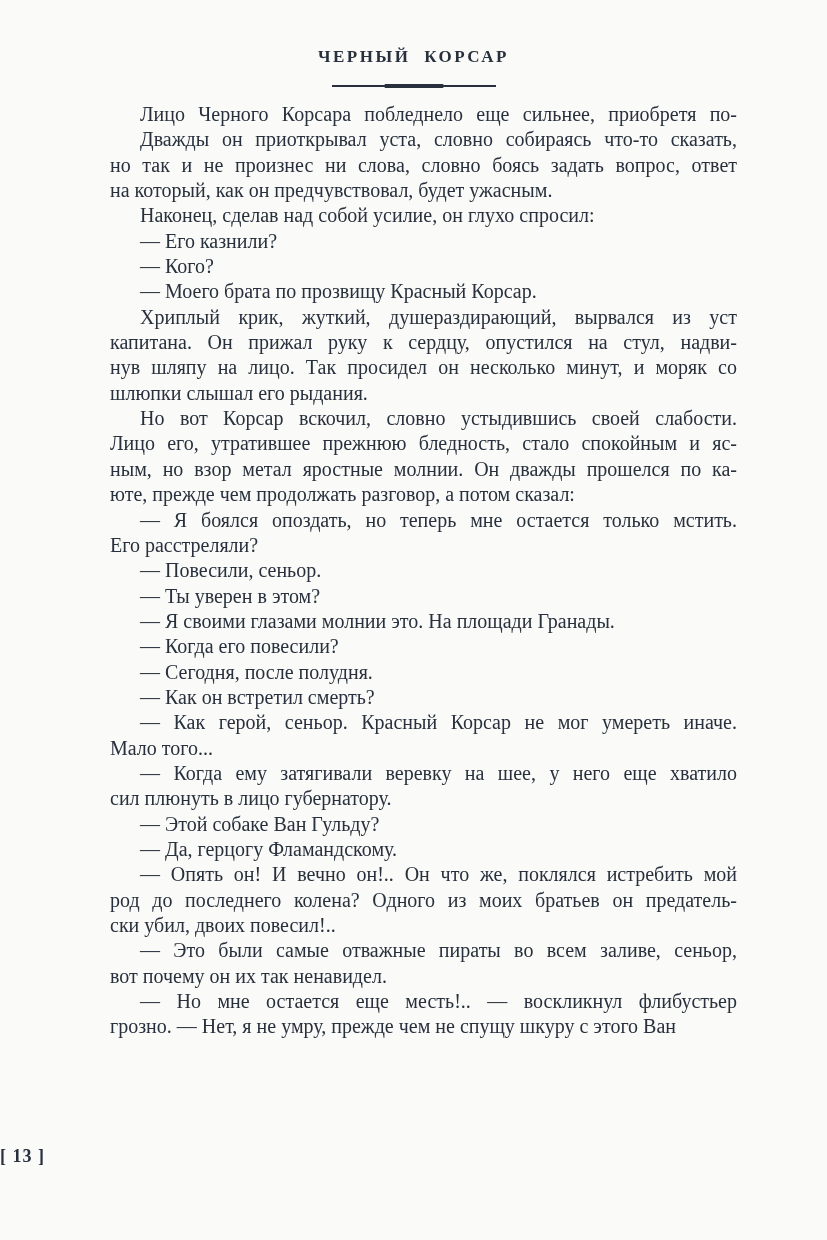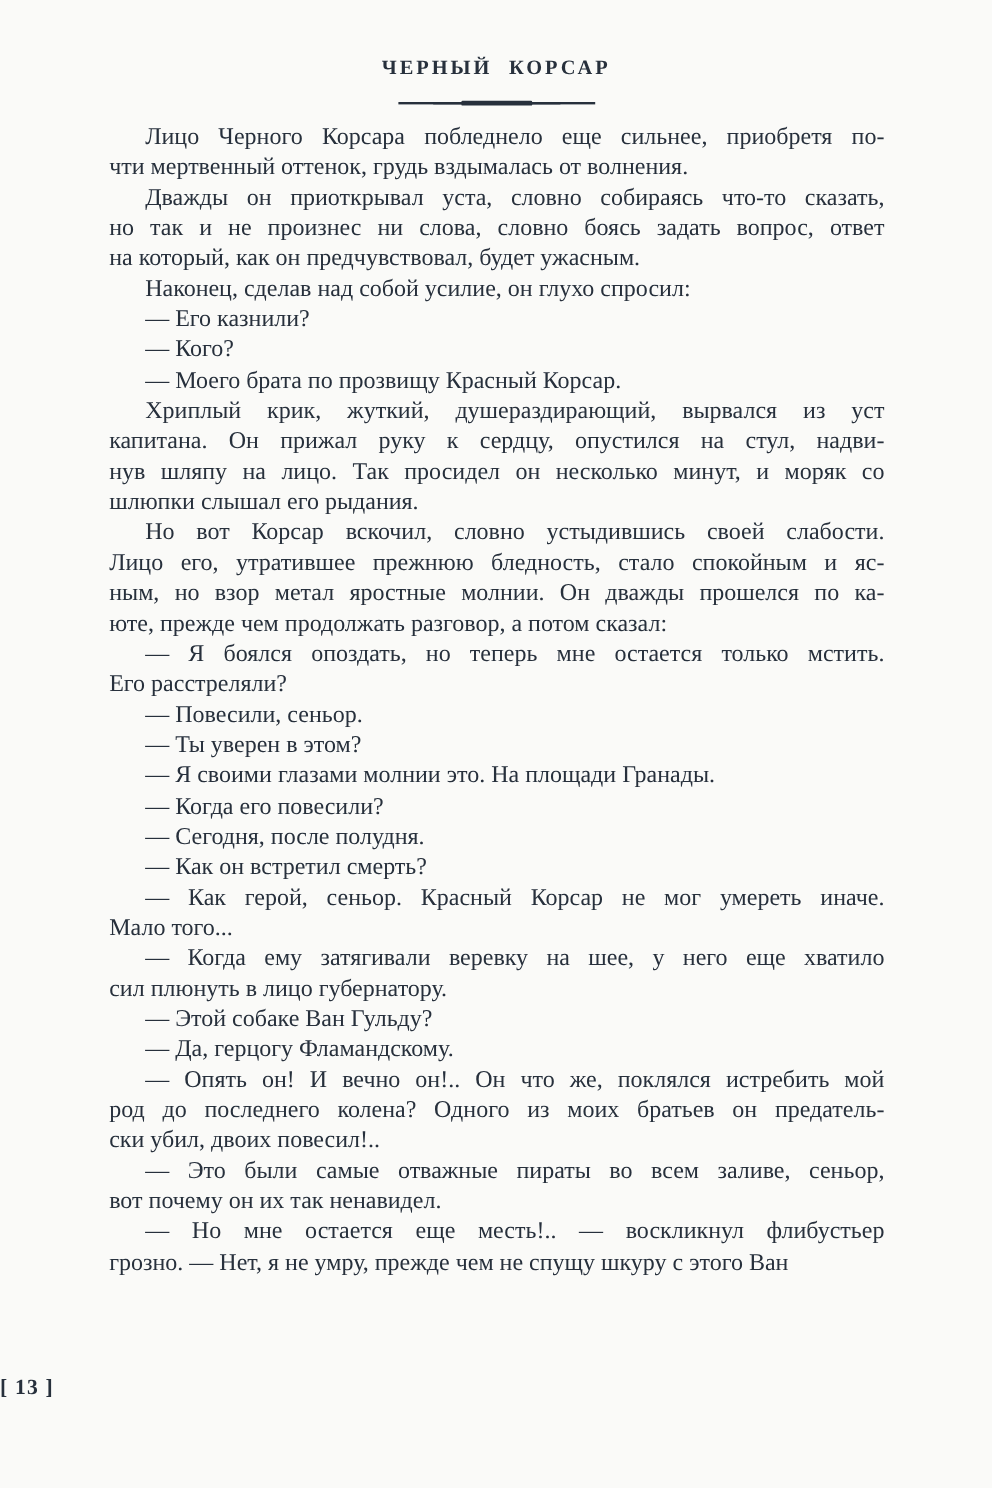--- a/index.html
+++ b/index.html
@@ -63,20 +63,21 @@
     line-height: 25.35px;
   }
 
   .para { margin: 0; padding: 0; }
 
   .line {
     text-align: justify;
     text-align-last: justify;
     white-space: normal;
     hyphens: none;
+    margin-left: 19px;
   }
   .line.first { padding-left: 30px; }
   .line.last  { text-align: left; text-align-last: left; }
 
   .folio {
     position: absolute;
     top: 1146px;
     left: 0;
     width: 100%;
     text-align: left;
@@ -94,21 +95,20 @@
 
   <div class="ornament">
     <span class="orn-thin"></span>
     <span class="orn-mid"></span>
     <span class="orn-thick"></span>
   </div>
 
   <main class="body-text" id="body-text">
       <div class="para">
         <div class="line first">Лицо Черного Корсара побледнело еще сильнее, приобретя по-</div>
-        <div class="line last">чти мертвенный оттенок, грудь вздымалась от волнения.</div>
       </div>
       <div class="para">
         <div class="line first">Дважды он приоткрывал уста, словно собираясь что-то сказать,</div>
         <div class="line">но так и не произнес ни слова, словно боясь задать вопрос, ответ</div>
         <div class="line last">на который, как он предчувствовал, будет ужасным.</div>
       </div>
       <div class="para">
         <div class="line first last">Наконец, сделав над собой усилие, он глухо спросил:</div>
       </div>
       <div class="para">

